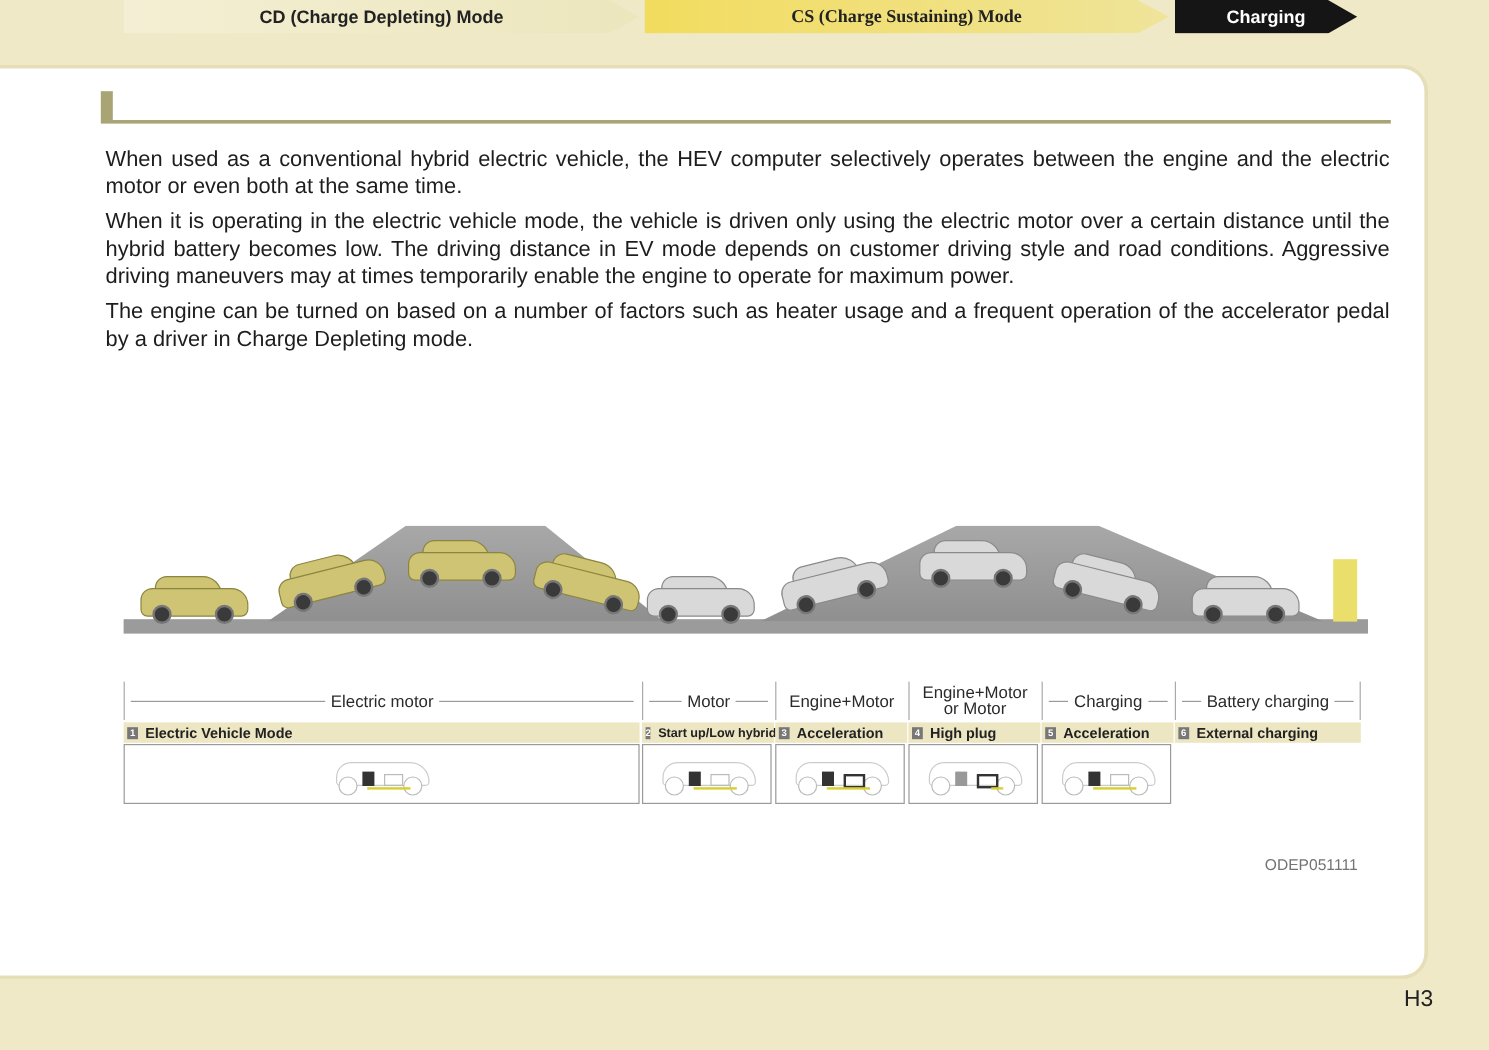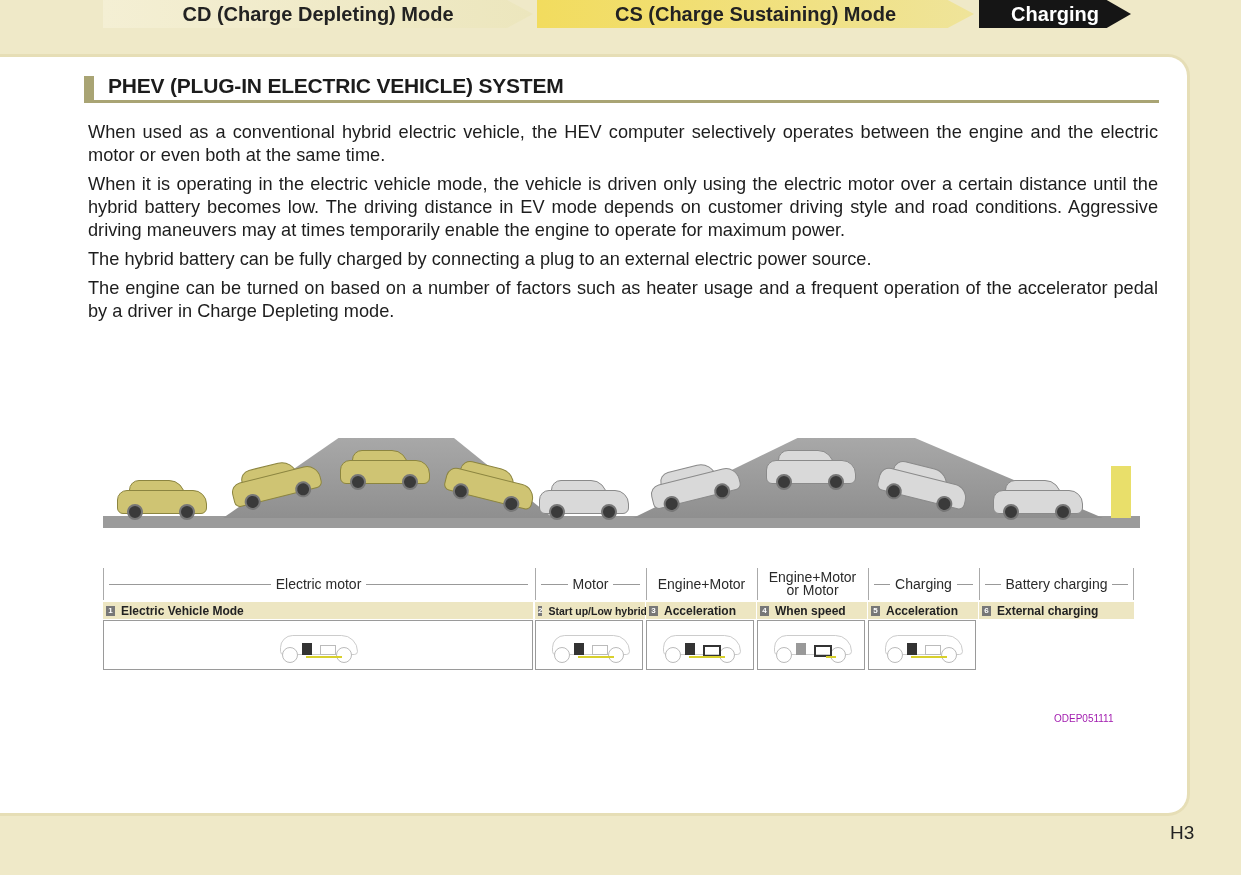--- a/index.html
+++ b/index.html
@@ -37,58 +37,56 @@
     .scene { position: absolute; left: 103px; top: 400px; width: 1037px; height: 128px; }
     .road { position: absolute; left: 0; bottom: 0; width: 1037px; height: 12px; background: #9b9b9b; }
     .hill { position: absolute; bottom: 10px; background: linear-gradient(#a8a8a8, #8f8f8f); }
     .car { position: absolute; width: 88px; height: 40px; }
     .car .body { position: absolute; left: 0; top: 10px; width: 88px; height: 22px; border-radius: 10px 14px 6px 6px; }
     .car .roof { position: absolute; left: 12px; top: 0; width: 54px; height: 16px; border-radius: 10px 16px 0 0; }
     .car .wheel { position: absolute; top: 24px; width: 16px; height: 16px; border-radius: 50%; background: #3a3a3a; border: 2px solid #777; box-sizing: border-box; }
     .car.yellow .body, .car.yellow .roof { background: #cfc473; border: 1px solid #8c8540; }
     .car.gray .body, .car.gray .roof { background: #d9d9d9; border: 1px solid #8a8a8a; }
     .charger { position: absolute; left: 1008px; top: 66px; width: 20px; height: 52px; background: #e9df6a; }
-    .mode { position: absolute; top: 0; height: 28px; display: flex; align-items: center; justify-content: center; font-weight: bold; font-size: 20px; color: #222; }
+    .mode { position: absolute; top: 0; height: 28px; display: flex; align-items: center; justify-content: center; font-weight: bold; font-size: 15px; color: #222; }
     .mode.cd { left: 103px; width: 430px; background: linear-gradient(90deg, #f4efd4, #ece6bd); clip-path: polygon(0 0, 94% 0, 100% 50%, 94% 100%, 0 100%); }
-    .mode.cs { left: 537px; width: 437px; background: linear-gradient(90deg, #f2dc5e, #efe49a); clip-path: polygon(0 0, 94% 0, 100% 50%, 94% 100%, 0 100%); }
+    .mode.cs { left: 537px; width: 437px; background: linear-gradient(90deg, #f2dc5e, #efe49a); clip-path: polygon(0 0, 94% 0, 100% 50%, 94% 100%, 0 100%); font-family: Liberation Serif, serif; }
     .mode.ch { left: 979px; width: 152px; background: #151515; color: #fff; clip-path: polygon(0 0, 84% 0, 100% 50%, 84% 100%, 0 100%); }
 
     .src { position: absolute; top: 568px; height: 32px; display: flex; align-items: center; justify-content: center; font-size: 14px; color: #2a2a2a; border-left: 1px solid #aaa; box-sizing: border-box; }
     .src .line { flex: 1; height: 1px; background: #999; margin: 0 5px; }
     .src .two { text-align: center; line-height: 13px; font-size: 14px; }
 
     .step { position: absolute; top: 602px; height: 17px; background: #ede6c2; font-size: 12px; font-weight: bold; color: #222; display: flex; align-items: center; white-space: nowrap; }
     .step .num { display: inline-block; width: 9px; height: 10px; background: #777; color: #fff; font-size: 8px; line-height: 10px; text-align: center; margin: 0 6px 0 3px; }
     .box { position: absolute; top: 620px; height: 50px; border: 1px solid #9a9a9a; box-sizing: border-box; background: #fff; }
     .mini { position: absolute; top: 10px; width: 84px; height: 30px; }
     .mini .shell { position: absolute; left: 4px; top: 4px; width: 76px; height: 18px; border: 1px solid #ccc; border-radius: 14px 18px 4px 4px; }
     .mini .w { position: absolute; top: 16px; width: 14px; height: 14px; border: 1px solid #bbb; border-radius: 50%; background: #fff; }
     .mini .bat { position: absolute; left: 26px; top: 12px; width: 10px; height: 12px; background: #333; }
     .mini .bat.dim { background: #999; }
     .mini .eng { position: absolute; left: 44px; top: 14px; width: 14px; height: 8px; border: 1px solid #bbb; }
     .mini .eng.on { border-color: #333; border-width: 2px; }
     .mini .wire { position: absolute; left: 30px; top: 25px; width: 36px; height: 2px; background: #d8d02c; }
 
-    .code { position: absolute; left: 1054px; top: 713px; font-size: 10px; color: #a21caf; }
+    .code { position: absolute; left: 1054px; top: 713px; font-size: 13px; color: #737373; }
     .pagenum { position: absolute; left: 1170px; top: 822px; font-size: 19px; color: #222; }
   </style>
 </head>
 <body>
 
 <div class="page"></div>
 
 <div class="title-wrap">
   <div class="title-bar-mark"></div>
-  <div class="title">PHEV (PLUG-IN ELECTRIC VEHICLE) SYSTEM</div>
 </div>
 
 <div class="body-text">
   <p>When used as a conventional hybrid electric vehicle, the HEV computer selectively operates between the engine and the electric motor or even both at the same time.</p>
   <p>When it is operating in the electric vehicle mode, the vehicle is driven only using the electric motor over a certain distance until the hybrid battery becomes low. The driving distance in EV mode depends on customer driving style and road conditions. Aggressive driving maneuvers may at times temporarily enable the engine to operate for maximum power.</p>
-  <p>The hybrid battery can be fully charged by connecting a plug to an external electric power source.</p>
   <p>The engine can be turned on based on a number of factors such as  heater usage and a frequent operation of the accelerator pedal by a driver in Charge Depleting mode.</p>
 </div>
 
 <div class="scene">
   <div class="road"></div>
   <div class="hill" style="left:120px;width:330px;height:80px;clip-path:polygon(0 100%,35% 0,70% 0,100% 100%);"></div>
   <div class="hill" style="left:530px;width:470px;height:80px;clip-path:polygon(0 100%,35% 0,60% 0,100% 100%);"></div>
 
   <div class="car yellow" style="left:14px;top:80px;">
       <div class="roof"></div>
@@ -188,21 +186,21 @@
 <div class="step" style="left:535px;width:110px;font-size:10.5px;">
     <span class="num">2</span>
     <span>Start up/Low hybrid</span>
   </div>
 <div class="step" style="left:646px;width:110px;">
     <span class="num">3</span>
     <span>Acceleration</span>
   </div>
 <div class="step" style="left:757px;width:110px;">
     <span class="num">4</span>
-    <span>When speed</span>
+    <span>High plug</span>
   </div>
 <div class="step" style="left:868px;width:110px;">
     <span class="num">5</span>
     <span>Acceleration</span>
   </div>
 <div class="step" style="left:979px;width:155px;">
     <span class="num">6</span>
     <span>External charging</span>
   </div>
 

